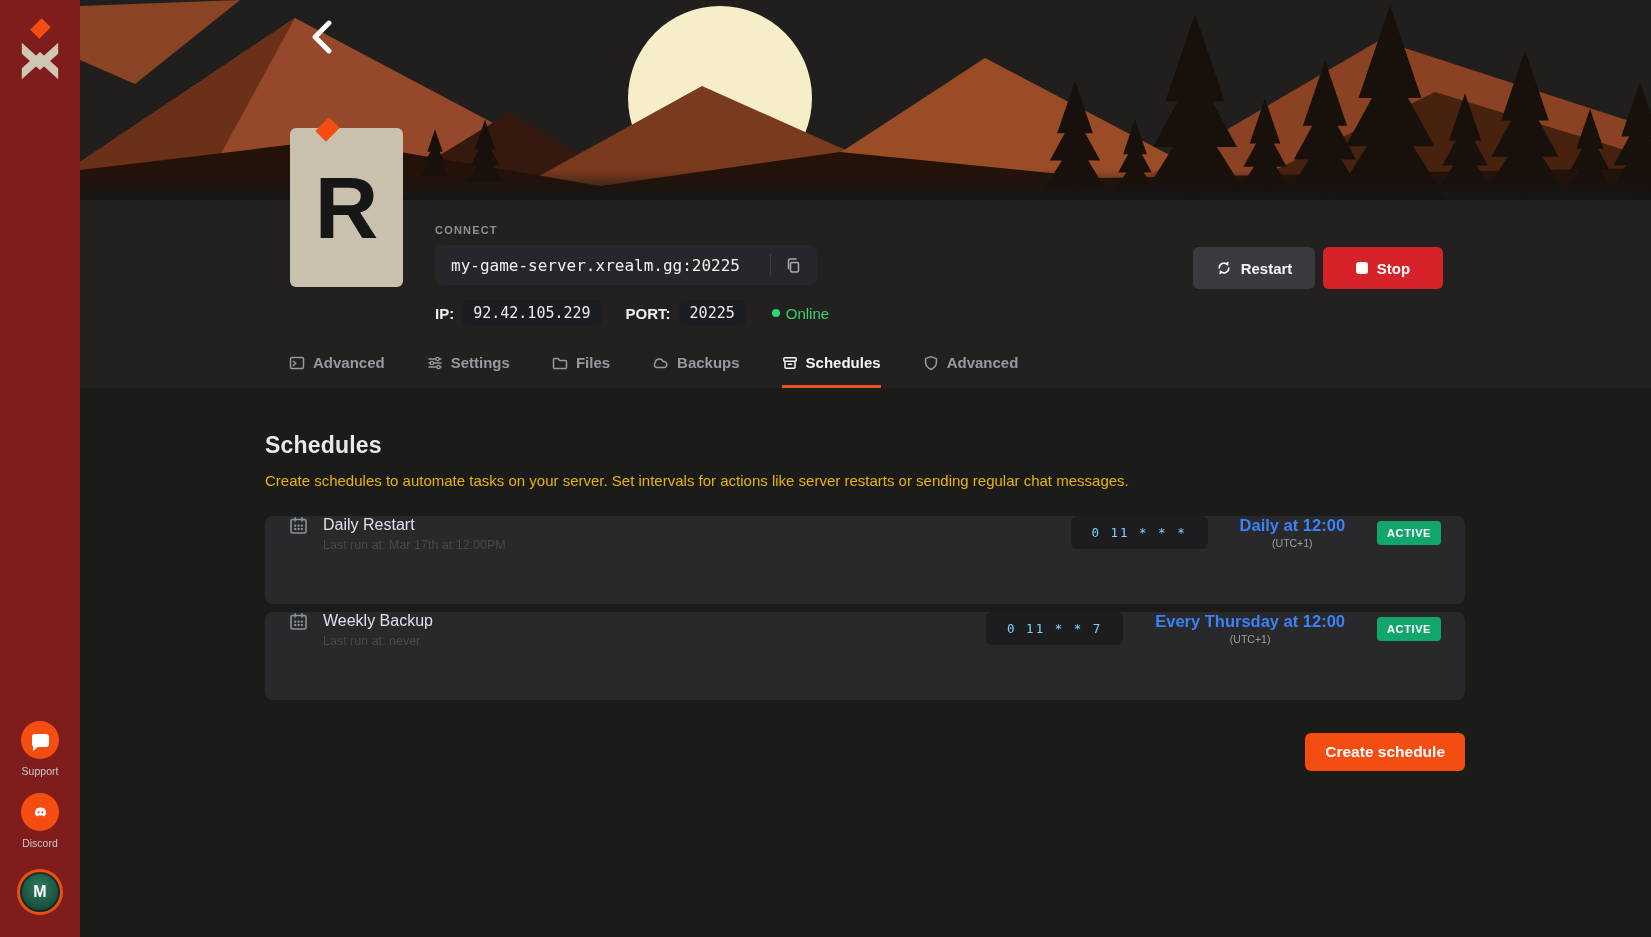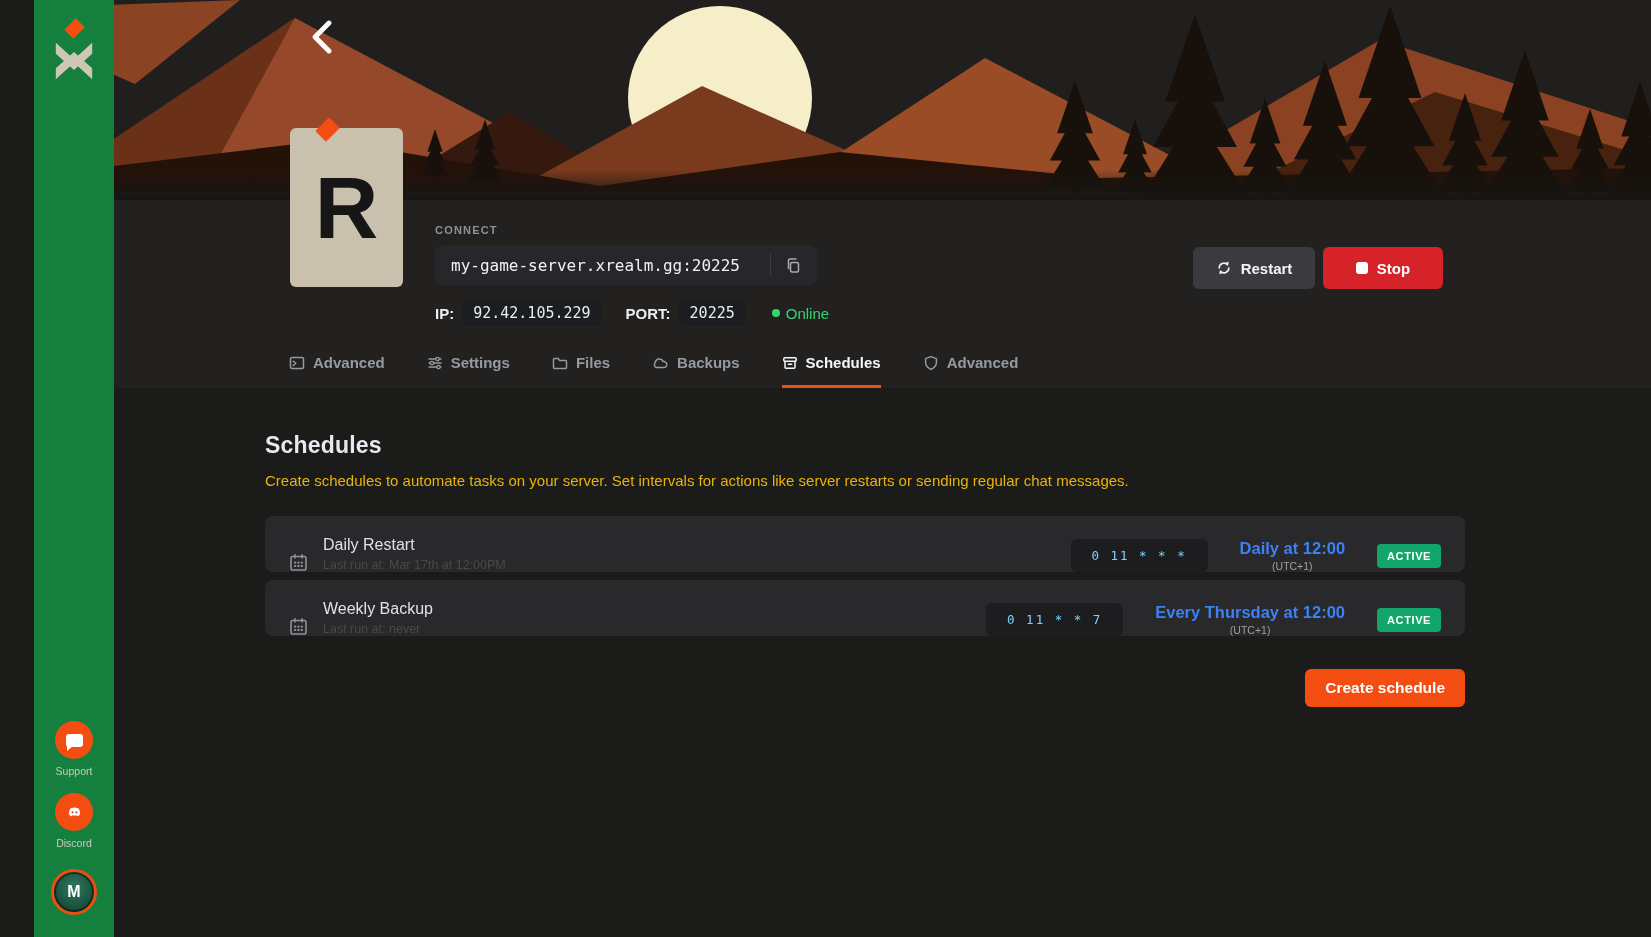--- a/index.html
+++ b/index.html
@@ -1,22 +1,22 @@
 <!DOCTYPE html>
 <html><head>
 <meta charset="utf-8">
 <style>
   * { margin:0; padding:0; box-sizing:border-box; }
   html,body { background:#111; }
   body { font-family:"Liberation Sans", sans-serif; }
   .app { position:relative; width:1651px; height:937px; background:#1b1b1a; overflow:hidden; }
 
   
-  .sidebar { position:absolute; left:0; top:0; width:80px; height:100%; background:#15803d; z-index:40;
-             display:flex; flex-direction:column; align-items:center;margin-left:34px; }
+  .sidebar { position:absolute; left:0; top:0; width:80px; height:100%; background:#7f1d1d; z-index:40;
+             display:flex; flex-direction:column; align-items:center; }
   .logo { margin-top:22px; display:flex; flex-direction:column; align-items:center; cursor:pointer; }
   .logo-diamond { width:13px; height:13px; background:#f44d12; transform:rotate(45deg) scale(1,1.25); margin-bottom:6px; }
   .sidebar-bottom { margin-top:auto; margin-bottom:14px; display:flex; flex-direction:column; align-items:center; }
   .round-btn { width:38px; height:38px; border-radius:50%; background:#f44d12; display:flex; align-items:center; justify-content:center; cursor:pointer; }
   .round-label { font-size:10.5px; color:#cacac6; margin-top:6px; margin-bottom:16px; }
   .bubble { position:relative; width:17px; height:13px; background:#fff; border-radius:3px; }
   .bubble:after { content:""; position:absolute; left:1px; bottom:-4px; border-left:6px solid #fff; border-bottom:5px solid transparent; }
   .avatar { width:46px; height:46px; border-radius:50%; border:3px solid #ee4d10; margin-top:4px; margin-bottom:8px;
             background:radial-gradient(circle at 50% 38%, #2d7a5e, #164434 82%); color:#fff; font-weight:bold; font-size:16px;
             display:flex; align-items:center; justify-content:center; box-shadow:inset 0 0 0 2px rgba(0,0,0,.45); cursor:pointer; }
@@ -63,21 +63,21 @@
   .tab { display:flex; align-items:center; gap:8px; padding-bottom:14px; border-bottom:3px solid transparent;
          font-size:15px; font-weight:600; color:#949aa2; cursor:pointer; }
   .tab svg { flex:0 0 auto; }
   .tab.active { color:#f5f6f8; font-weight:700; border-bottom-color:#e8511c; }
 
   
   .content { position:absolute; left:80px; top:388px; right:0; bottom:0; background:#1b1b1a; padding:44px 0 0 185px; }
   .page-title { font-size:23px; font-weight:700; color:#e6e9ed; letter-spacing:.2px; }
   .page-desc { margin-top:13px; font-size:15px; color:#eab308; }
   .cards { margin-top:27px; width:1200px; display:flex; flex-direction:column; gap:8px; }
-  .card { height:56px; background:#29292b; border-radius:8px; display:flex; align-items:flex-end; padding:0 24px; cursor:pointer; }
+  .card { height:88px; background:#29292b; border-radius:8px; display:flex; align-items:flex-start; padding:0 24px; cursor:pointer; }
   .card-icon { color:#8d939b; display:flex; }
   .card-text { margin-left:15px; }
   .card-name { font-size:16px; font-weight:500; color:#dde2e8; }
   .card-lastrun { font-size:12.5px; color:#46494e; margin-top:4px; }
   .card-right { margin-left:auto; display:flex; align-items:center; gap:32px; }
   .cron-pill { width:137px; height:33px; background:#1d1d20; border-radius:6px; display:flex; align-items:center; justify-content:center;
                font-family:"DejaVu Sans Mono", monospace; font-size:12.5px; letter-spacing:2px; color:#7dd3fc; }
   .time-block { text-align:center; }
   .time-main { font-size:16.5px; font-weight:700; color:#3b82f6; }
   .time-zone { font-size:10.5px; color:#9aa0a6; margin-top:2px; }

